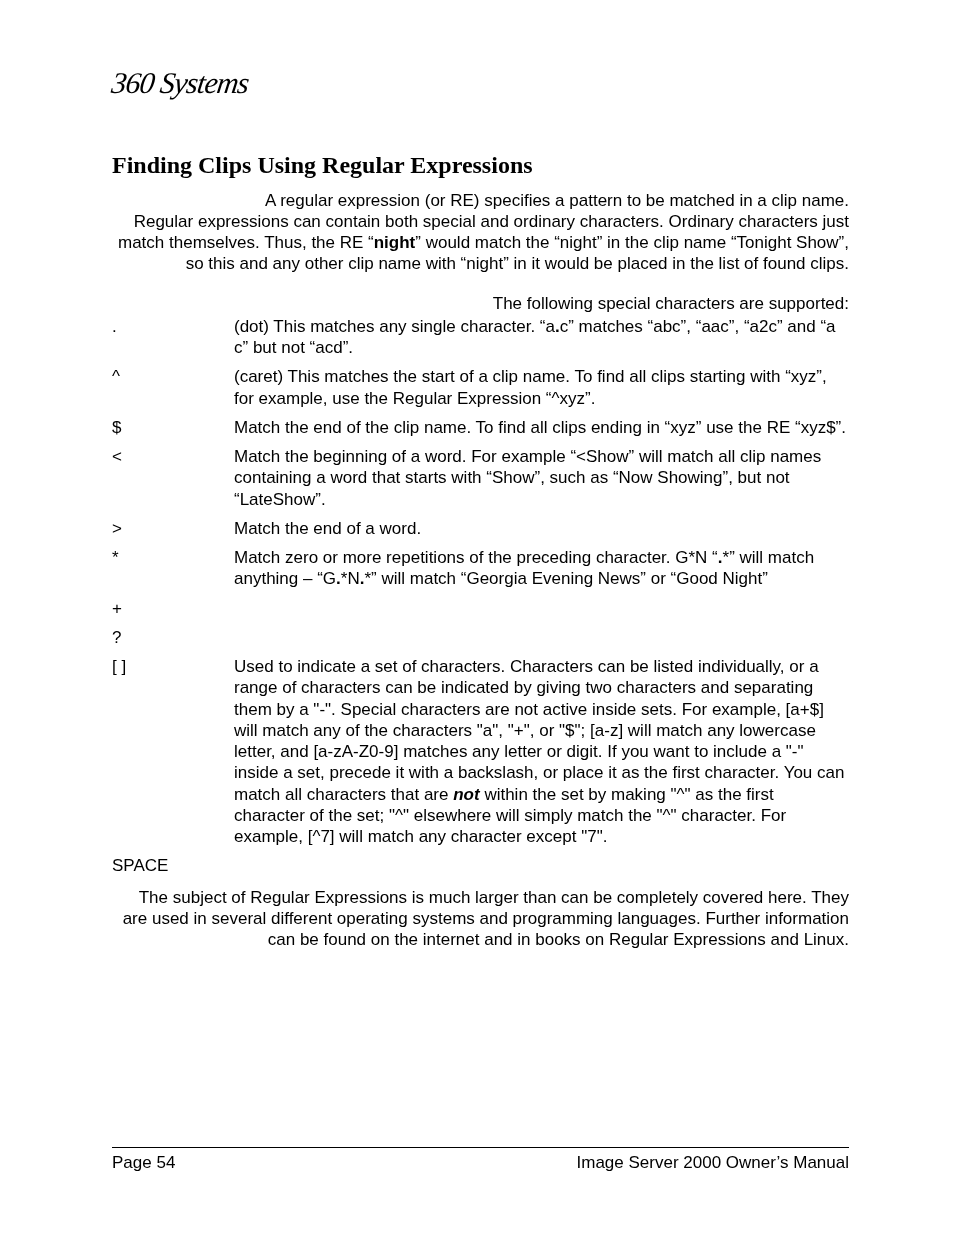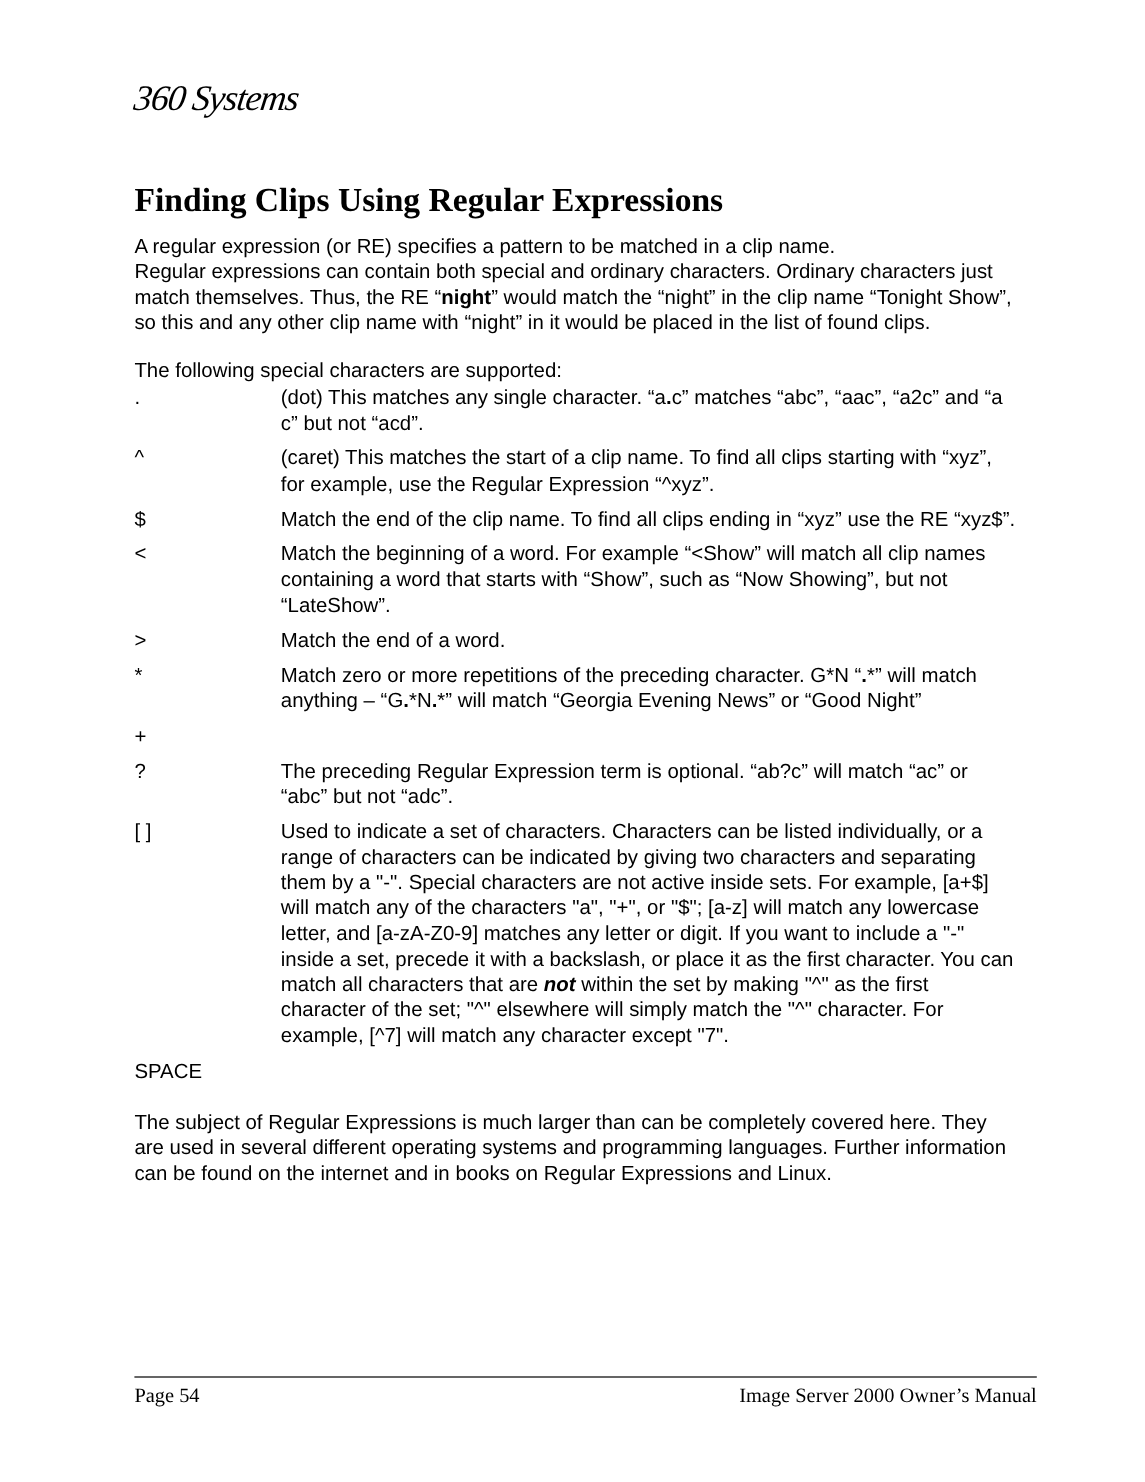--- a/index.html
+++ b/index.html
@@ -27,49 +27,48 @@
     font-style: italic;
     letter-spacing: -1px;
     margin-bottom: 48px;
     margin-top: 2px;
     transform: skewX(-8deg);
     display: inline-block;
   }
   h1.title {
     font-family: "Optima", "Candara", "Palatino Linotype", serif;
     font-weight: bold;
-    font-size: 28px;
+    font-size: 24px;
     margin: 0 0 10px 0;
   }
-  p { margin: 0 0 0 0; }
+  p { margin: 0 0 0 0; text-align: right; }
   .intro { margin-bottom: 18px; }
   .lead-in { margin-bottom: 2px; }
   .defs { }
   .row {
     display: flex;
     align-items: flex-start;
     margin-bottom: 8px;
   }
   .sym {
     flex: 0 0 70px;
     padding-right: 4px;
   }
   .desc {
     flex: 1 1 auto;
     margin-left: 48px;
   }
   .desc .italic { font-style: italic; font-weight: bold; }
   .bold { font-weight: bold; }
-  .outro { margin-top: 22px; }
+  .outro { margin-top: 10px; }
   .footer {
     position: absolute;
     left: 112px;
-    right: 90px;
+    right: 105px;
     bottom: 62px;
-    font-family: Liberation Serif, serif;
   }
   .footer-line {
     border-top: 1px solid #000;
     margin-bottom: 4px;
   }
   .footer-row {
     display: flex;
     justify-content: space-between;
     font-size: 17px;
   }
@@ -125,21 +124,20 @@
         <span>Match zero or more repetitions of the preceding character. G*N “</span><span class="bold">.</span><span>*” will match anything – “G</span><span class="bold">.</span><span>*N</span><span class="bold">.</span><span>*” will match “Georgia Evening News” or “Good Night”</span>
       </div>
     </div>
 
     <div class="row">
       <div class="sym">+</div>
     </div>
 
     <div class="row">
       <div class="sym">?</div>
-      <div class="desc">The preceding Regular Expression term is optional. “ab?c” will match “ac” or “abc” but not “adc”.</div>
     </div>
 
     <div class="row">
       <div class="sym">[ ]</div>
       <div class="desc">
         <span>Used to indicate a set of characters. Characters can be listed individually, or a range of characters can be indicated by giving two characters and separating them by a "-". Special characters are not active inside sets. For example, [a+$] will match any of the characters "a", "+", or "$"; [a-z] will match any lowercase letter, and [a-zA-Z0-9] matches any letter or digit.  If you want to include a "-" inside a set, precede it with a backslash, or place it as the first character. You can match all characters that are </span><span class="italic">not</span><span> within the set by making "^" as the first character of the set; "^" elsewhere will simply match the "^" character. For example, [^7] will match any character except "7".</span>
       </div>
     </div>
 
     <div class="row">

